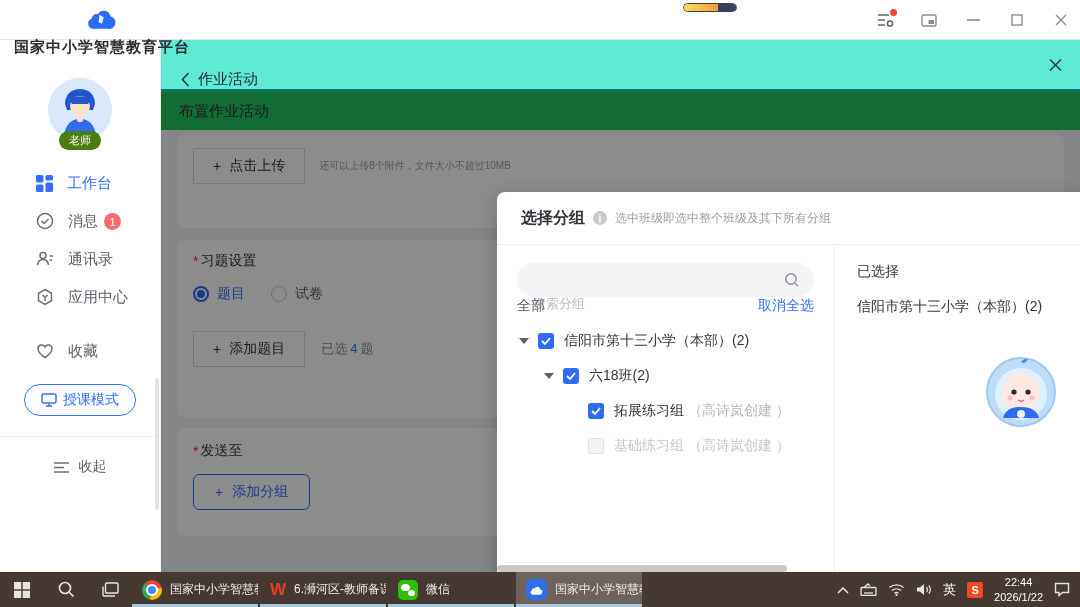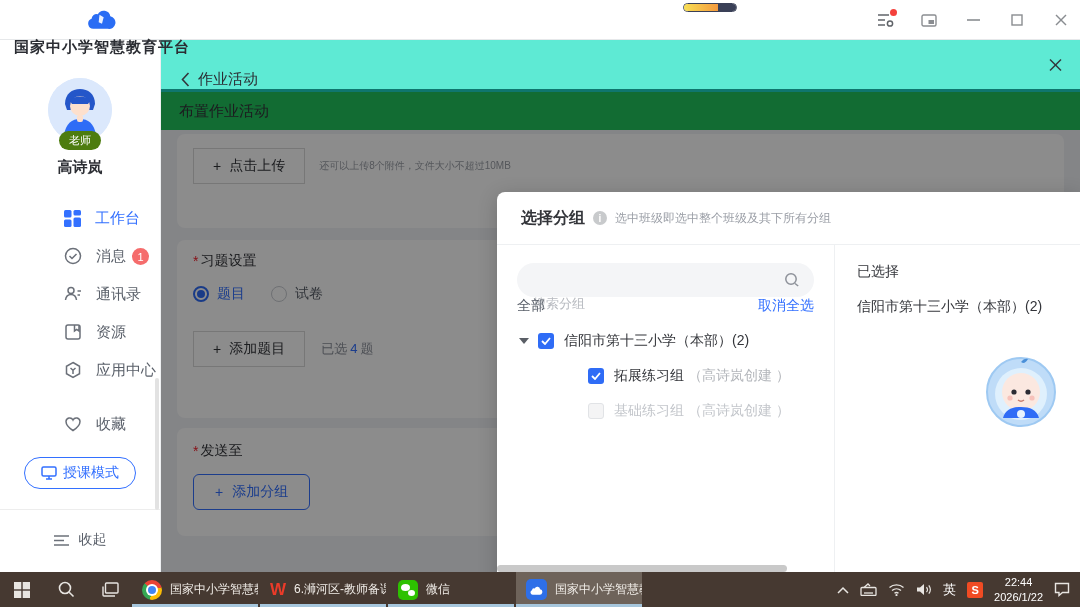--- a/index.html
+++ b/index.html
@@ -17,21 +17,21 @@
   .winbtn { width:18px; height:18px; display:flex; align-items:center; justify-content:center; position:relative; cursor:default; }
   .reddot { position:absolute; right:-3px; top:-2px; width:7px; height:7px; border-radius:50%; background:#f4413c; }
 
   
   .sidebar { position:absolute; left:0; top:40px; width:160px; height:532px; background:#fff; z-index:2; }
   .avatar-wrap { position:relative; width:64px; margin:38px auto 0; text-align:center; }
   .avatar { width:64px; height:64px; border-radius:50%; background:#dbe8fc; overflow:hidden; }
   .role-badge { position:absolute; left:50%; transform:translateX(-50%); bottom:-8px; background:#4d7c0f; color:#fff; font-size:11px; padding:2px 10px; border-radius:10px; white-space:nowrap; }
   .username { text-align:center; font-size:15px; font-weight:bold; color:#2b2d33; margin-top:16px; }
   .menu { margin-top:22px; }
-  .menu-item { display:flex; align-items:center; height:38px; padding-left:64px; gap:14px; font-size:15px; color:#595f69; cursor:pointer; }
+  .menu-item { display:flex; align-items:center; height:38px; padding-left:36px; gap:14px; font-size:15px; color:#595f69; cursor:pointer; }
   .menu-item .label { position:relative; }
   .menu-item.active { color:#3370ff; }
   .num-badge { display:inline-flex; align-items:center; justify-content:center; min-width:17px; height:17px; border-radius:9px; background:#f56c6c; color:#fff; font-size:11px; margin-left:6px; }
   .menu-gap { height:16px; }
   .teach-btn { width:112px; height:32px; margin:14px auto 0; border:1px solid #3370ff; border-radius:16px; color:#3370ff; font-size:14px; display:flex; align-items:center; justify-content:center; gap:6px; cursor:pointer; }
   .side-divider { border-top:1px solid #ededed; margin:20px 0 0 0; }
   .collapse-row { display:flex; align-items:center; justify-content:center; gap:10px; height:44px; margin-top:8px; font-size:14px; color:#595f69; cursor:pointer; }
   .side-scroll { position:absolute; right:1px; top:338px; width:4px; height:132px; border-radius:2px; background:#e2e2e2; }
 
   
@@ -175,21 +175,20 @@
         <circle cx="32" cy="32" r="32" fill="#dbe8fc"></circle>
         <path d="M17 26c0-10 7-15 15-15s15 5 15 15l-2 6H19z" fill="#2456c9"></path>
         <circle cx="32" cy="28" r="10" fill="#fde0cd"></circle>
         <path d="M22 23c2-6 18-6 20 0l-2 3H24z" fill="#2456c9"></path>
         <path d="M16 57c2-12 8-16 16-16s14 4 16 16z" fill="#2f6cf6"></path>
         <rect x="29" y="37" width="6" height="7" rx="2" fill="#fde0cd"></rect>
       </svg>
     </div>
     <span class="role-badge">老师</span>
   </div>
-  <div class="username">高诗岚</div>
 
   <div class="menu">
     <div class="menu-item active">
       <svg width="17" height="17" viewBox="0 0 17 17">
           <g fill="#3370ff">
             <rect x="0" y="0" width="7.5" height="7.5" rx="1.5"></rect>
             <rect x="9.5" y="0" width="7.5" height="5.5" rx="1.5"></rect>
             <rect x="0" y="9.5" width="7.5" height="7.5" rx="1.5"></rect>
             <rect x="9.5" y="7.5" width="7.5" height="9.5" rx="1.5"></rect>
           </g>
@@ -206,29 +205,20 @@
     <div class="menu-item">
       <svg width="18" height="18" viewBox="0 0 18 18">
           <g fill="none" stroke="#6b7079" stroke-width="1.5">
             <circle cx="7" cy="5.5" r="3"></circle>
             <path d="M1.5 15c.5-4 3-5.5 5.5-5.5S12 11 12.5 15"></path>
             <line x1="13.5" y1="6" x2="17" y2="6"></line>
             <line x1="13.5" y1="10" x2="16" y2="10"></line>
           </g>
         </svg>
       <span class="label">通讯录</span>
-    </div>
-    <div class="menu-item">
-      <svg width="18" height="18" viewBox="0 0 18 18">
-          <g fill="none" stroke="#6b7079" stroke-width="1.5">
-            <rect x="2" y="2" width="14" height="14" rx="2"></rect>
-            <path d="M10.5 2v6l2.2-1.6L15 8V2.5"></path>
-          </g>
-        </svg>
-      <span class="label">资源</span>
     </div>
     <div class="menu-item">
       <svg width="18" height="18" viewBox="0 0 18 18">
           <g fill="none" stroke="#6b7079" stroke-width="1.5">
             <path d="M9 1.5l6.5 3.8v7.4L9 16.5l-6.5-3.8V5.3z"></path>
             <path d="M6.5 7L9 9.2 11.5 7M9 9.2V13"></path>
           </g>
         </svg>
       <span class="label">应用中心</span>
     </div>
@@ -355,20 +345,29 @@
       </div>
       <div class="tree">
         <div class="tree-row indent1">
           <span class="caret"></span>
           <span class="cbox">
               <svg width="10" height="8" viewBox="0 0 10 8">
                 <path d="M1 4l3 3 5-6" fill="none" stroke="#fff" stroke-width="1.8"></path>
               </svg>
             </span>
           <span>信阳市第十三小学（本部）(2)</span>
+        </div>
+        <div class="tree-row indent2">
+          <span class="caret"></span>
+          <span class="cbox">
+              <svg width="10" height="8" viewBox="0 0 10 8">
+                <path d="M1 4l3 3 5-6" fill="none" stroke="#fff" stroke-width="1.8"></path>
+              </svg>
+            </span>
+          <span>六18班(2)</span>
         </div>
         <div class="tree-row indent3">
           <span class="cbox">
               <svg width="10" height="8" viewBox="0 0 10 8">
                 <path d="M1 4l3 3 5-6" fill="none" stroke="#fff" stroke-width="1.8"></path>
               </svg>
             </span>
           <span>拓展练习组</span>
           <span class="creator">（高诗岚创建 ）</span>
         </div>

